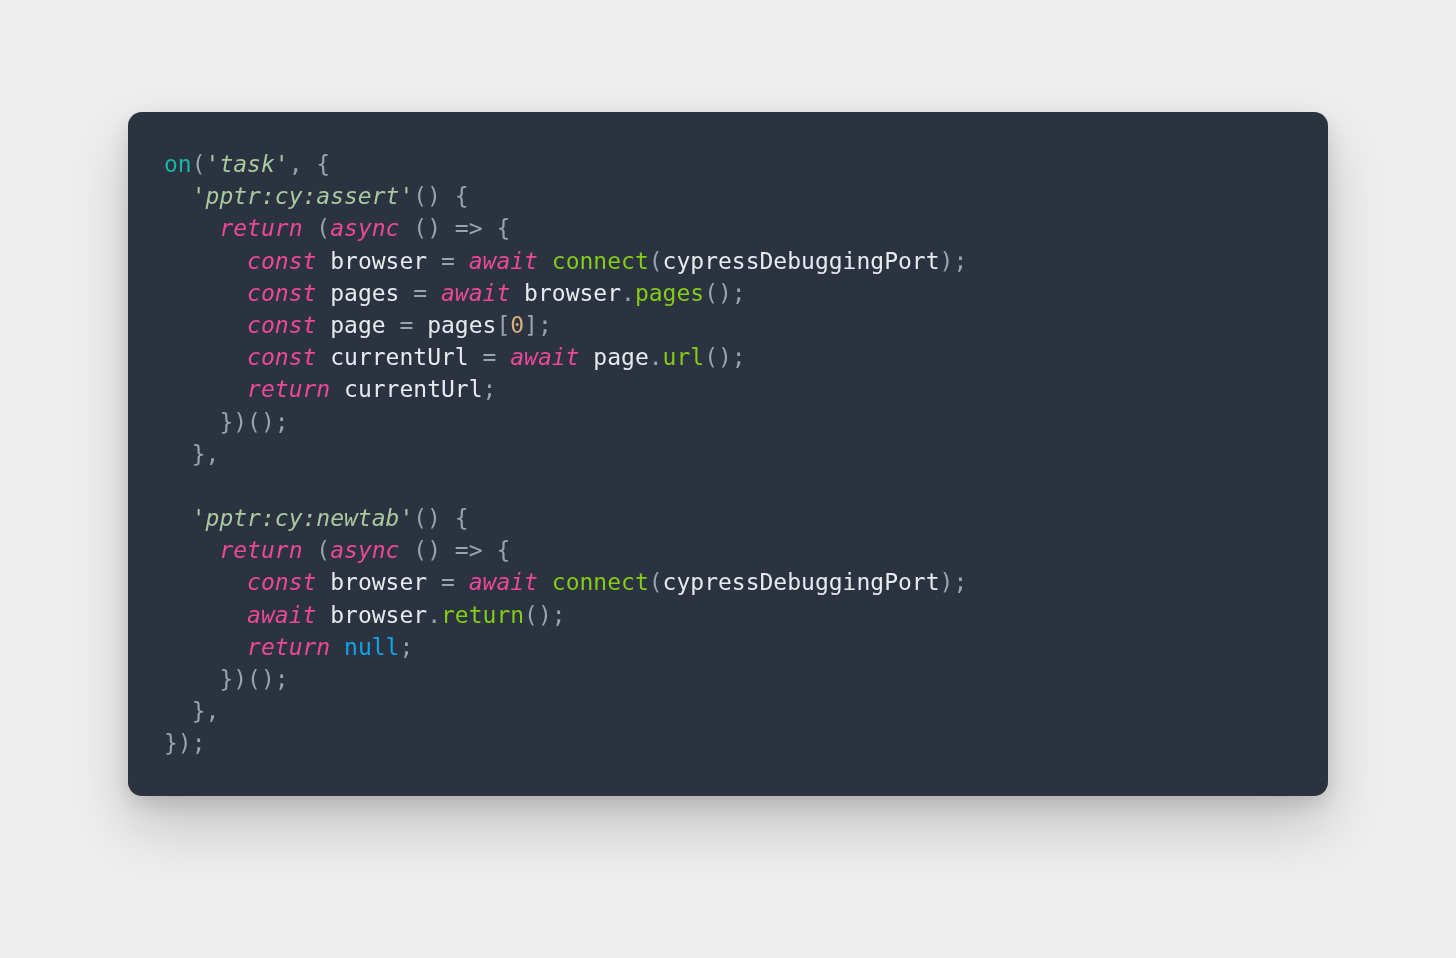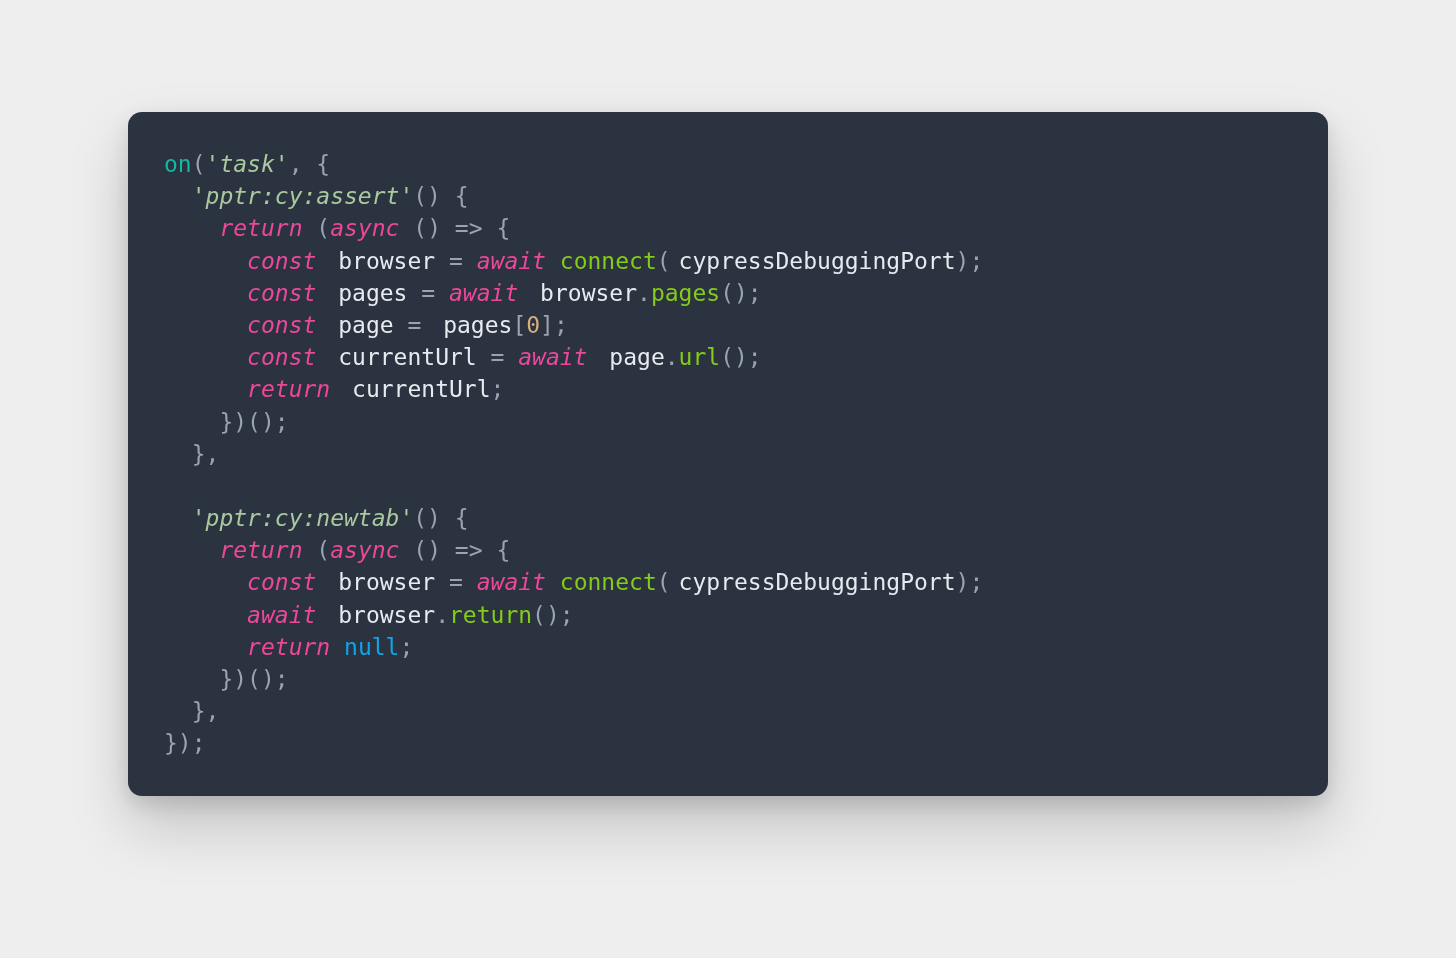--- a/index.html
+++ b/index.html
@@ -34,21 +34,21 @@
     line-height: 1.4;
     color: #e7ebef;
     white-space: pre;
   }
   .tok-fn     { color: #14b8a6; }   
   .tok-pun    { color: #9aa3af; }   
   .tok-str    { color: #a9c99e; font-style: italic; }   
   .tok-kw     { color: #ec4899; font-style: italic; }   
   .tok-num    { color: #d6b07b; }   
   .tok-null   { color: #0ea5e9; }   
-  .tok-ident  { color: #e7ebef; margin-left: 8px; }   
+  .tok-ident  { color: #e7ebef; }   
   .tok-call   { color: #84cc16; }   
 </style>
 </head>
 <body>
 
 <div class="stage">
   <div class="code-card">
     <pre class="code"><span class="tok-fn">on</span><span class="tok-pun">(</span><span class="tok-str">'task'</span><span class="tok-pun">, {</span>
 <span class="tok-pun">  </span><span class="tok-str">'pptr:cy:assert'</span><span class="tok-pun">() {</span>
 <span class="tok-pun">    </span><span class="tok-kw">return</span><span class="tok-pun"> (</span><span class="tok-kw">async</span><span class="tok-pun"> () </span><span class="tok-pun">=&gt;</span><span class="tok-pun"> {</span>

